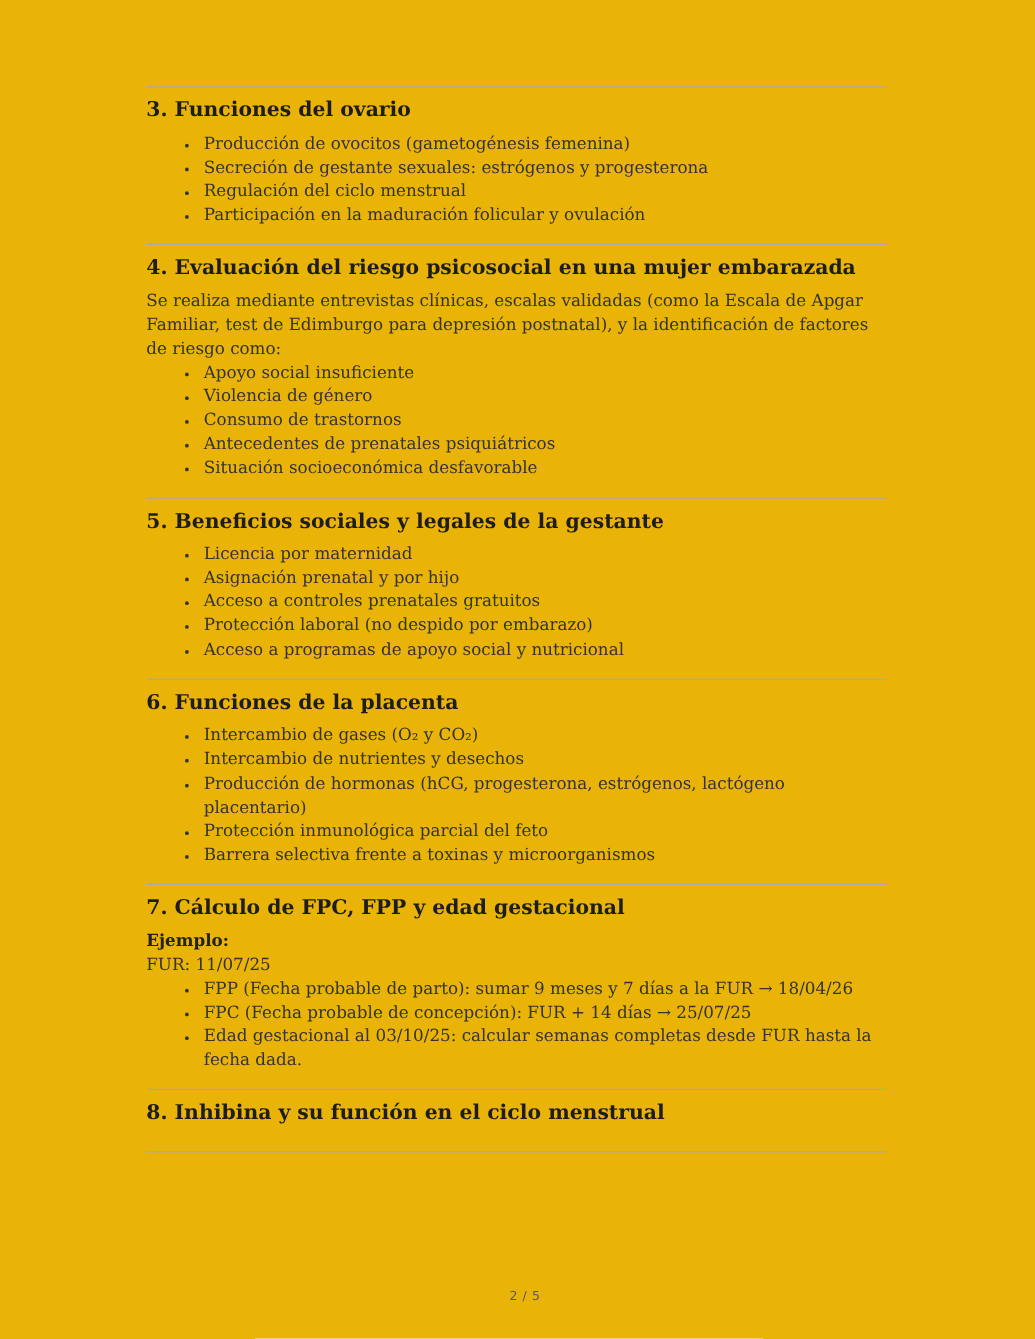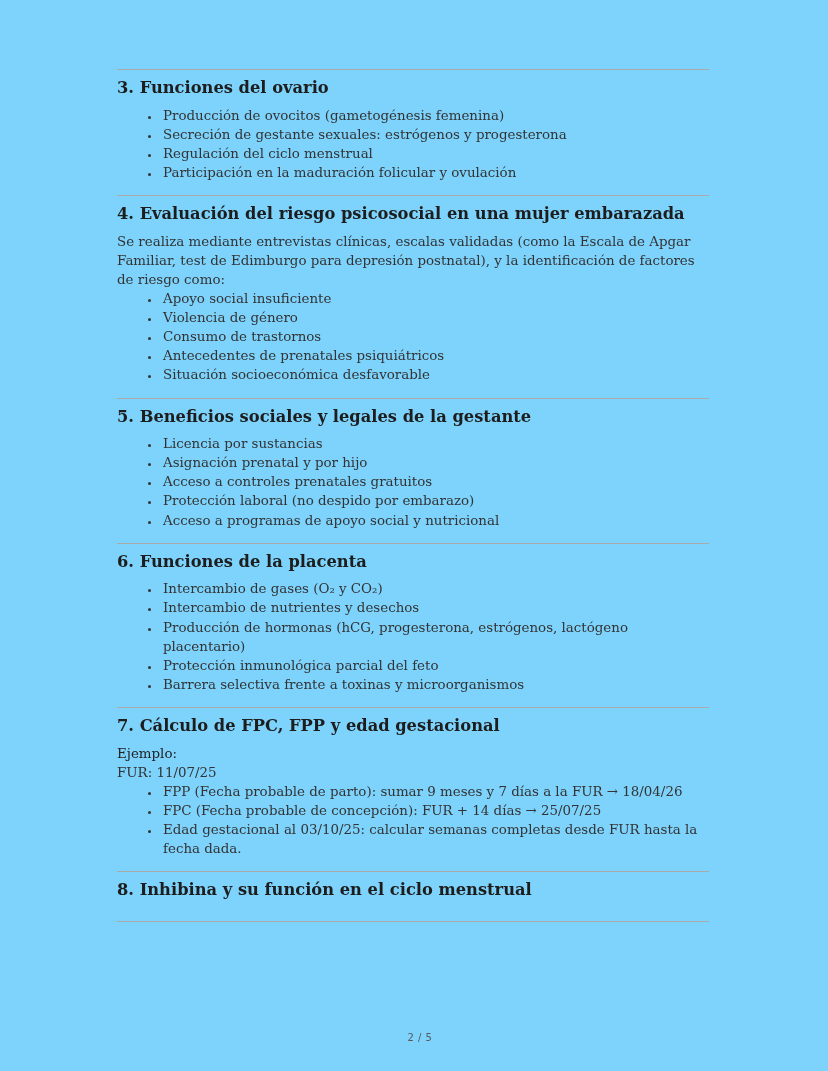--- a/index.html
+++ b/index.html
@@ -1,21 +1,21 @@
 <!DOCTYPE html>
 <html><head>
 <meta charset="utf-8">
 <style>
   * { box-sizing: border-box; }
   html, body { margin: 0; padding: 0; background: #ffffff; }
   .page {
     position: relative;
     width: 828px;
     height: 1071px;
-    background: #7dd3fc;
+    background: #eab308;
     overflow: hidden;
     font-family: "DejaVu Serif", serif;
     color: #333333;
   }
   .content {
     position: absolute;
     left: 117px;
     right: 119px;
     top: 69px;
   }
@@ -40,21 +40,21 @@
     font-size: 13.4px;
     line-height: 1.42;
     color: #333333;
   }
   p.line {
     margin: 0;
     font-size: 13.4px;
     line-height: 1.42;
     color: #333333;
   }
-  p.line.bold { font-weight: normal; color: #222222; }
+  p.line.bold { font-weight: bold; color: #222222; }
   ul.bullets {
     margin: 0;
     padding: 0 0 0 44px;
     list-style: disc outside;
   }
   ul.bullets.gap-top { }
   ul.bullets li {
     font-size: 13.4px;
     line-height: 1.43;
     padding-left: 2px;
@@ -97,21 +97,21 @@
           <li>Violencia de género</li>
           <li>Consumo de trastornos</li>
           <li>Antecedentes de prenatales psiquiátricos</li>
           <li>Situación socioeconómica desfavorable</li>
         </ul>
       </section>
       <hr class="divider">
       <section class="doc-section">
         <h2 class="heading">5. Beneficios sociales y legales de la gestante</h2>
         <ul class="bullets">
-          <li>Licencia por sustancias</li>
+          <li>Licencia por maternidad</li>
           <li>Asignación prenatal y por hijo</li>
           <li>Acceso a controles prenatales gratuitos</li>
           <li>Protección laboral (no despido por embarazo)</li>
           <li>Acceso a programas de apoyo social y nutricional</li>
         </ul>
       </section>
       <hr class="divider">
       <section class="doc-section">
         <h2 class="heading">6. Funciones de la placenta</h2>
         <ul class="bullets">

